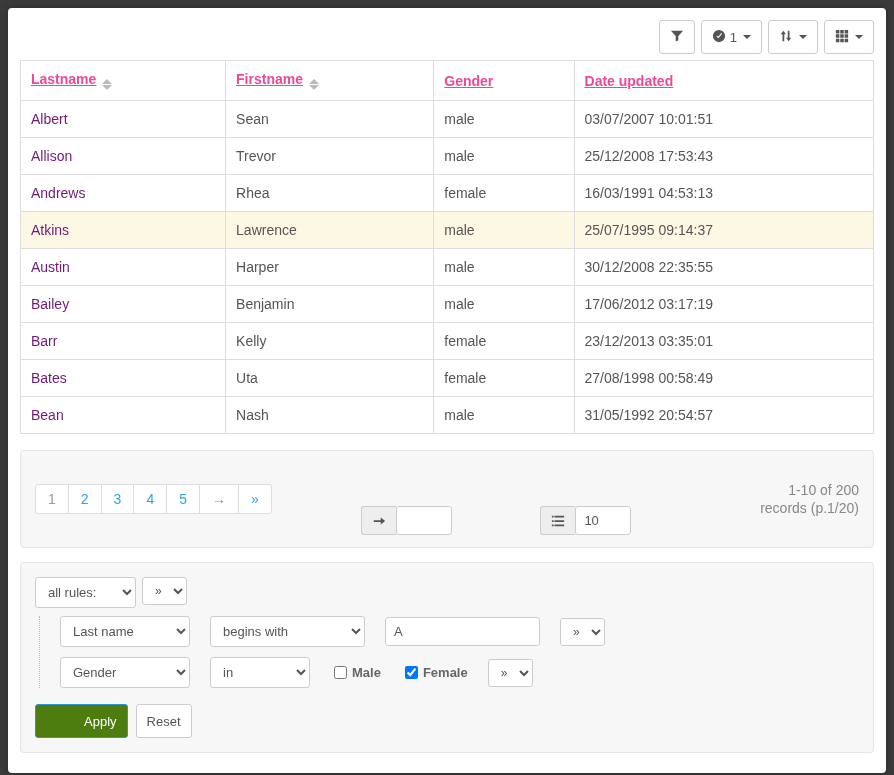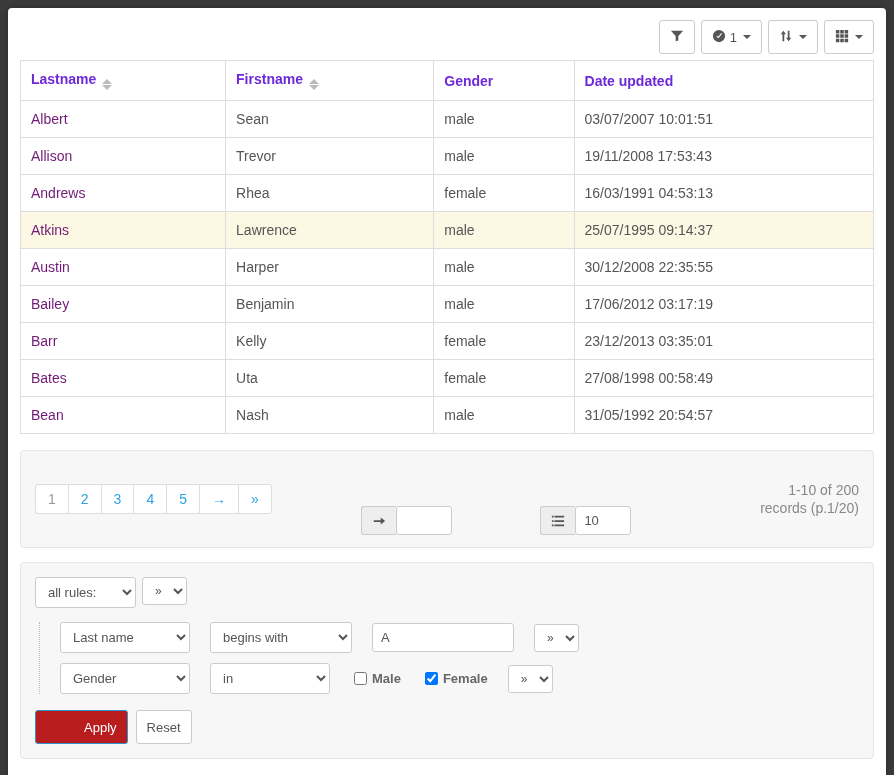--- a/index.html
+++ b/index.html
@@ -58,21 +58,22 @@
   }
   table.grid th, table.grid td {
     border: 1px solid #ddd;
     padding: 10px 10px;
     text-align: left;
     vertical-align: middle;
   }
   table.grid th {
     background: #fff;
     font-weight: bold;
-    color: #6d28d9;
+    color: #ec4899;
+    text-decoration: underline;
   }
   .sort-icons {
     display: inline-flex;
     flex-direction: column;
     margin-left: 6px;
     line-height: 0;
   }
   .sort-icons .tri {
     width: 0; height: 0;
     border-left: 5px solid transparent;
@@ -136,57 +137,57 @@
   .filter-area {
     margin-top: 14px;
     background: #f7f7f7;
     border: 1px solid #e5e5e5;
     border-radius: 4px;
     padding: 14px;
   }
   .rule-header {
     display: flex;
     gap: 6px;
-    margin-bottom: 14px;
+    margin-bottom: 8px;
   }
   .rules { border-left: 1px dotted #bbb; padding-left: 20px; margin-left: 4px; }
   .rule-row {
     display: flex;
     align-items: center;
     gap: 20px;
     margin-bottom: 10px;
   }
   select, input[type="text"] {
     border: 1px solid #ccc;
     border-radius: 3px;
     padding: 6px 8px;
     font-size: 13px;
     background: #fff;
     color: #555;
   }
   select { padding-right: 22px; }
   .w130 { width: 130px; }
-  .w150 { width: 142px; }
-  .w100 { width: 120px; }
+  .w150 { width: 155px; }
+  .w100 { width: 100px; }
   .btn-small {
     padding: 4px 8px;
     height: 28px;
     font-size: 12px;
   }
   .checkbox-label {
     display: inline-flex;
     align-items: center;
     gap: 2px;
     font-weight: bold;
     color: #666;
     font-size: 13px;
   }
   .filter-actions { margin-top: 16px; display: flex; gap: 8px; }
   .btn-primary {
-    background: #b91c1c;
+    background: #4d7c0f;
     border-color: #2e93cc;
     color: #fff;
     padding-left: 48px;
   }
 </style>
 </head>
 <body>
 
 <div class="panel">
 
@@ -244,21 +245,21 @@
         <tr>
           <td><a href="#" class="link">Albert</a></td>
           <td>Sean</td>
           <td>male</td>
           <td>03/07/2007 10:01:51</td>
         </tr>
         <tr>
           <td><a href="#" class="link">Allison</a></td>
           <td>Trevor</td>
           <td>male</td>
-          <td>19/11/2008 17:53:43</td>
+          <td>25/12/2008 17:53:43</td>
         </tr>
         <tr>
           <td><a href="#" class="link">Andrews</a></td>
           <td>Rhea</td>
           <td>female</td>
           <td>16/03/1991 04:53:13</td>
         </tr>
         <tr class="hl">
           <td><a href="#" class="link">Atkins</a></td>
           <td>Lawrence</td>

